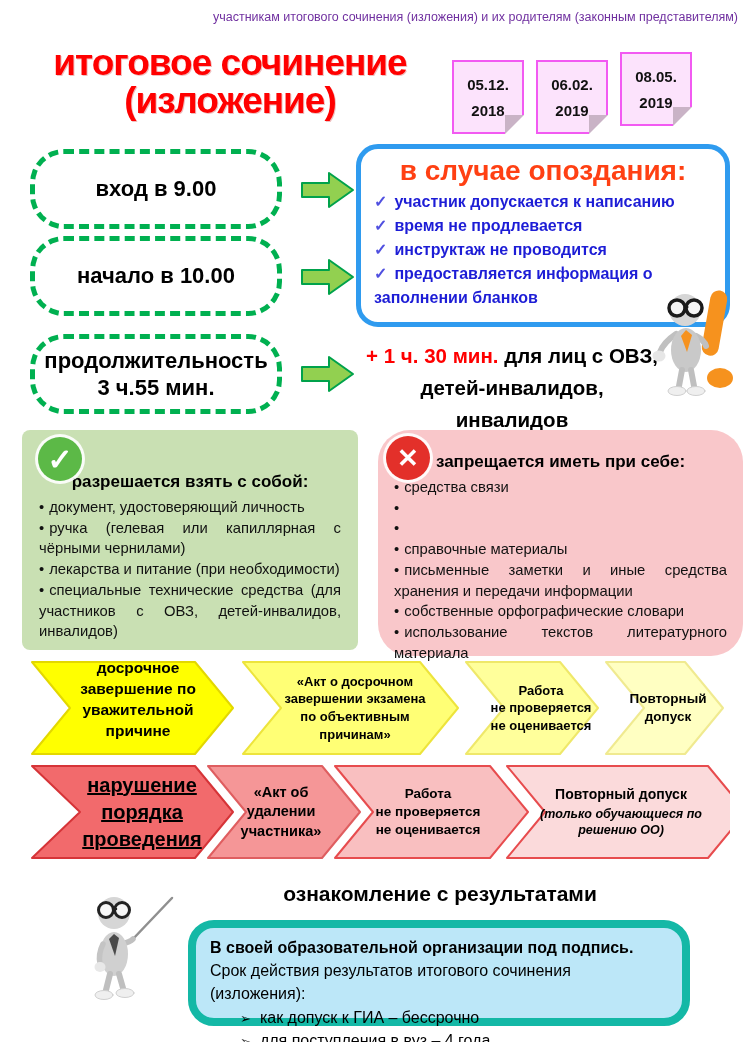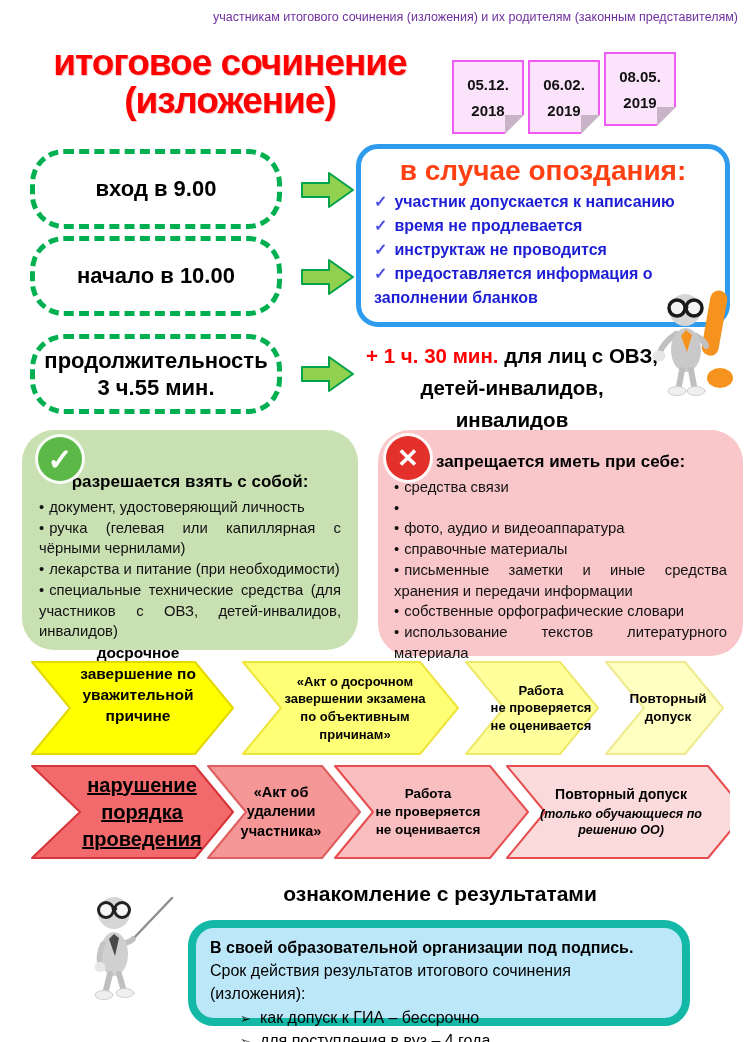--- a/index.html
+++ b/index.html
@@ -6,21 +6,21 @@
   .poster{position:relative;width:752px;height:1042px;background:#ffffff;
           font-family:"Liberation Sans",sans-serif;overflow:hidden;}
 
   
   .audience{position:absolute;top:10px;right:14px;width:700px;text-align:right;
             color:#7030A0;font-weight:normal;font-size:12.5px;}
   .main-title{position:absolute;left:18px;top:44px;width:424px;text-align:center;
               color:#FF0000;font-weight:bold;font-size:37px;line-height:1.04;
               letter-spacing:-1px;text-shadow:1px 1px 0 rgba(190,0,0,.25);}
 
-  .dates{position:absolute;left:452px;top:60px;display:flex;gap:4px;}
+  .dates{position:absolute;left:452px;top:60px;display:flex;gap:12px;}
   .date-note{position:relative;width:68px;height:70px;background:#FCE3FC;
              border:2px solid #F25AF2;text-align:center;font-weight:bold;
              font-size:15px;color:#111;display:flex;flex-direction:column;
              justify-content:center;gap:9px;}
   .date-note.raised{margin-top:-8px;}
   .date-note .fold{position:absolute;right:-2px;bottom:-2px;width:0;height:0;
              border-left:19px solid #C9B3C6;border-bottom:19px solid #ffffff;}
 
   
   .sched-box{position:absolute;left:30px;width:242px;height:70px;
@@ -39,42 +39,42 @@
   .late-item{color:#1D1DD6;font-weight:bold;font-size:16px;line-height:1.5;}
   .check-icon{color:#5050E0;margin-right:7px;}
   .check-icon::before{content:"\2713";}
 
   .extra-time{position:absolute;left:362px;top:340px;width:300px;text-align:center;
               font-weight:bold;font-size:20.5px;line-height:1.55;color:#000;}
   .extra-time .hl{color:#FF0000;}
 
   
   .allowed-box{position:absolute;left:22px;top:430px;width:336px;height:220px;
-               box-sizing:border-box;background:#C9E0B3;border-radius:32px;
+               box-sizing:border-box;background:#C9E0B3;border-radius:8px;
                padding:42px 17px 10px;}
   .forbidden-box{position:absolute;left:378px;top:430px;width:365px;height:226px;
                box-sizing:border-box;background:#F9C7CA;border-radius:32px;
                padding:22px 16px 8px;}
   .box-title{text-align:center;font-weight:bold;font-size:17px;color:#000;margin-bottom:5px;}
   .box-list{font-size:14.8px;color:#111;line-height:1.4;text-align:justify;}
   .bullet-icon{margin-right:5px;}
   .bullet-icon::before{content:"\2022";}
   .badge{position:absolute;width:44px;height:44px;border-radius:50%;display:flex;
          align-items:center;justify-content:center;color:#fff;font-weight:bold;
          font-size:30px;box-shadow:0 0 0 3px rgba(255,255,255,.9);}
   #allowed-badge{left:38px;top:437px;background:#5CB947;}
   #forbidden-badge{left:386px;top:436px;background:#E3302A;font-size:26px;}
 
   
   .flow-svg{position:absolute;left:30px;width:700px;height:96px;}
   #yellow-svg{top:660px;} #red-svg{top:764px;}
   .flow-label{position:absolute;height:96px;display:flex;flex-direction:column;
               align-items:center;justify-content:center;text-align:center;
               white-space:pre-line;font-weight:bold;color:#000;line-height:1.35;}
-  #ty-0{left:52px;top:637px;width:172px;font-size:15.5px;}
+  #ty-0{left:52px;top:652px;width:172px;font-size:15.5px;}
   #ty-1{left:272px;top:660px;width:166px;font-size:13px;}
   #ty-2{left:478px;top:660px;width:126px;font-size:13px;}
   #ty-3{left:618px;top:660px;width:100px;font-size:13.5px;}
   #tr-0{left:62px;top:764px;width:160px;font-size:20px;text-decoration:underline;}
   #tr-1{left:226px;top:764px;width:110px;font-size:14.5px;}
   #tr-2{left:358px;top:764px;width:140px;font-size:13.5px;}
   #tr-3{left:518px;top:764px;width:206px;font-size:14px;}
   .flow-note{font-style:italic;font-size:12.5px;line-height:1.3;margin-top:2px;}
 
   
@@ -179,21 +179,21 @@
       <div><span class="bullet-icon"></span><span>специальные технические средства (для участников с ОВЗ, детей-инвалидов, инвалидов)</span></div>
     </div>
   </div>
   <div class="badge" id="allowed-badge">✓</div>
 
   <div class="forbidden-box">
     <div class="box-title">запрещается иметь при себе:</div>
     <div class="box-list">
       <div><span class="bullet-icon"></span><span>средства связи</span></div>
       <div><span class="bullet-icon"></span></div>
-      <div><span class="bullet-icon"></span><span>фото, аудио и видеоаппаратура</span></div>
+      <div><span class="bullet-icon"></span></div>
       <div><span class="bullet-icon"></span><span>справочные материалы</span></div>
       <div><span class="bullet-icon"></span><span>письменные заметки и иные средства хранения и передачи информации</span></div>
       <div><span class="bullet-icon"></span><span>собственные орфографические словари</span></div>
       <div><span class="bullet-icon"></span><span>использование текстов литературного материала</span></div>
     </div>
   </div>
   <div class="badge" id="forbidden-badge">✕</div>
 
   <svg class="flow-svg" id="yellow-svg" viewBox="0 0 700 96">
     <polygon points="2,2 165,2 203,48 165,94 2,94 40,48" fill="#FFFF00" stroke="#E3D800" stroke-width="2" stroke-linejoin="round"></polygon>

